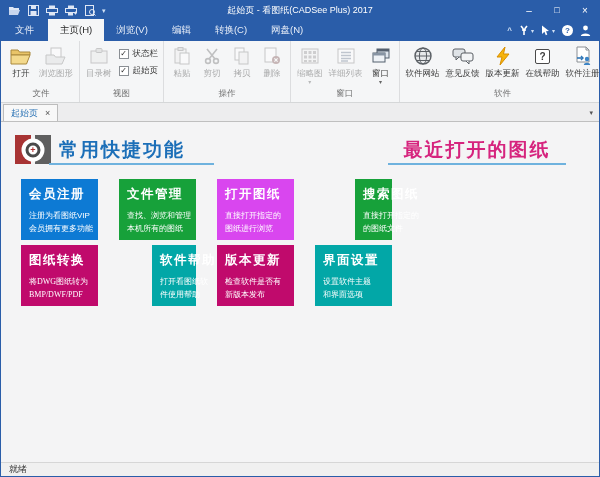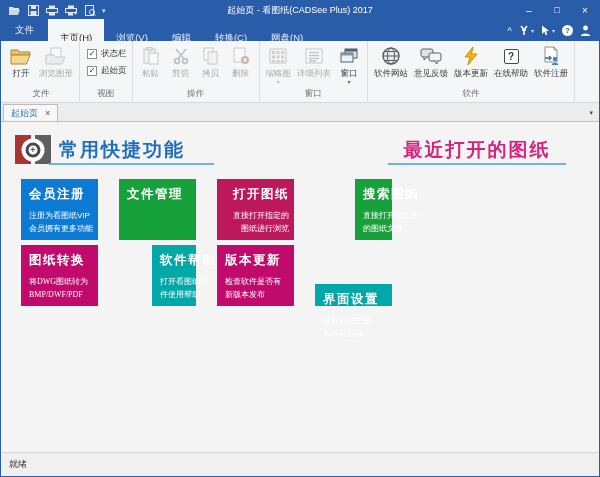--- a/index.html
+++ b/index.html
@@ -15,21 +15,21 @@
   .qat { display:flex; align-items:center; gap:5px; padding-left:6px; }
   .qat .qbtn { width:14px; height:14px; display:flex; align-items:center; justify-content:center; }
   .qat .caret { color:#cfe0f5; font-size:7px; line-height:1; }
   .win-title { position:absolute; left:0; right:0; text-align:center; color:#ffffff; font-size:9px; pointer-events:none; }
   .win-controls { margin-left:auto; display:flex; height:18px; }
   .win-controls .wbtn { width:28px; height:18px; color:#fff; font-size:10px; display:flex; align-items:center; justify-content:center; cursor:default; }
   .win-controls .wbtn.max { font-size:9px; }
 
   
   .menubar { height:22px; background:#2a5da9; display:flex; align-items:stretch; font-size:9.5px; flex:0 0 auto; }
-  .mtab { color:#e8eef8; padding:8px 12px; line-height:22px; cursor:default; }
+  .mtab { color:#e8eef8; padding:0 12px; line-height:22px; cursor:default; }
   .mtab.file { padding:0 14px; }
   .mtab.active { background:#f5f6f7; color:#262626; }
   .menu-right { margin-left:auto; display:flex; align-items:center; gap:7px; padding-right:8px; color:#fff; }
   .menu-right .mi { display:flex; align-items:center; gap:2px; }
   .menu-right .caret { font-size:6px; color:#cfe0f5; }
   .collapse-caret { font-size:8px; color:#cfe0f5; font-weight:bold; }
   .help-circle { width:11px; height:11px; background:#fff; color:#2a5da9; border-radius:50%; font-size:8px; font-weight:bold; display:flex; align-items:center; justify-content:center; }
 
   
   .ribbon { height:62px; background:#f5f6f7; border-bottom:1px solid #d5d7d8; display:flex; align-items:stretch; padding-left:2px; flex:0 0 auto; }
@@ -65,21 +65,21 @@
   .sec-underline { position:absolute; top:41px; height:2px; background:#6fb2de; }
   .sec-underline.left { left:48px; width:165px; }
   .sec-underline.right { left:387px; width:178px; }
 
   .tiles { position:absolute; left:20px; top:57px; display:grid; grid-template-columns:repeat(4,77px); grid-auto-rows:61px; gap:5px 21px; }
   .tile { color:#fff; padding:7px 5px 0 8px; cursor:pointer; }
   .tile-title { font-size:12.5px; font-weight:bold; letter-spacing:1.5px; white-space:nowrap; }
   .tile-desc { font-size:8px; margin-top:7px; line-height:1.6; white-space:nowrap; }
 
   
-  .statusbar { height:24px; background:#f0f0f0; border-top:1px solid #d6d6d6; display:flex; align-items:center; padding-left:8px; font-size:9px; color:#333; flex:0 0 auto; }
+  .statusbar { height:14px; background:#f0f0f0; border-top:1px solid #d6d6d6; display:flex; align-items:center; padding-left:8px; font-size:9px; color:#333; flex:0 0 auto; }
 
   svg { display:block; }
 </style>
 </head>
 <body>
 
 <div class="window">
 
   <div class="titlebar">
     <div class="qat">
@@ -180,20 +180,29 @@
               </svg>
           </span>
           <span class="rlbl">浏览图形</span>
         </div>
       </div>
       <div class="rgroup-label">文件</div>
     </div>
 
     <div class="rgroup">
       <div class="rbuttons">
+        <div class="rbtn disabled">
+          <span class="ric">
+            <svg width="22" height="18" viewBox="0 0 22 18">
+                <rect x="3" y="4" width="16" height="12" fill="#e8e8e8" stroke="#888"></rect>
+                <rect x="8" y="1.5" width="6" height="4" rx="1" fill="#ccc" stroke="#888"></rect>
+              </svg>
+          </span>
+          <span class="rlbl">目录树</span>
+        </div>
         <div class="vchecks">
           <span class="vcheck">
             <span class="cbox">✓</span>
             <span>状态栏</span>
           </span>
           <span class="vcheck">
             <span class="cbox">✓</span>
             <span>起始页</span>
           </span>
         </div>
@@ -375,22 +384,26 @@
     <div class="tiles">
       <div class="tile" style="background-color: rgb(13, 122, 212);">
         <div class="tile-title">会员注册</div>
         <div class="tile-desc">
             <div>注册为看图纸VIP</div>
             <div>会员拥有更多功能</div>
           </div>
       </div>
       <div class="tile" style="background-color: rgb(23, 161, 58);">
         <div class="tile-title">文件管理</div>
-      </div>
-      <div class="tile" style="background-color: #be185d; text-align: right;">
+        <div class="tile-desc">
+            <div>查找、浏览和管理</div>
+            <div>本机所有的图纸</div>
+          </div>
+      </div>
+      <div class="tile" style="background-color: #d946ef;">
         <div class="tile-title">打开图纸</div>
         <div class="tile-desc">
             <div>直接打开指定的</div>
             <div>图纸进行浏览</div>
           </div>
       </div>
       <div class="tile" style="background-color: rgb(23, 161, 58); margin-left: 40px;">
         <div class="tile-title">搜索图纸</div>
         <div class="tile-desc">
             <div>直接打开指定的</div>
@@ -411,21 +424,21 @@
             <div>件使用帮助</div>
           </div>
       </div>
       <div class="tile" style="background-color: rgb(192, 10, 108);">
         <div class="tile-title">版本更新</div>
         <div class="tile-desc">
             <div>检查软件是否有</div>
             <div>新版本发布</div>
           </div>
       </div>
-      <div class="tile" style="background-color: rgb(2, 167, 167); margin-top: 39px;">
+      <div class="tile" style="background-color: rgb(2, 167, 167);">
         <div class="tile-title">界面设置</div>
         <div class="tile-desc">
             <div>设置软件主题</div>
             <div>和界面选项</div>
           </div>
       </div>
     </div>
   </div>
 
   <div class="statusbar">

